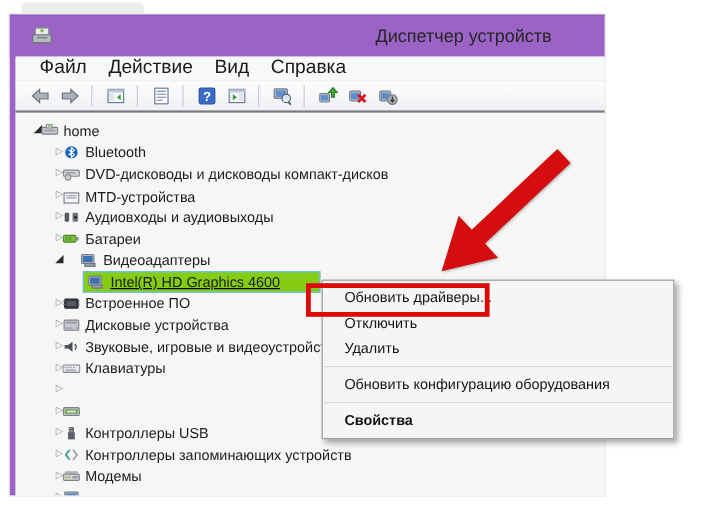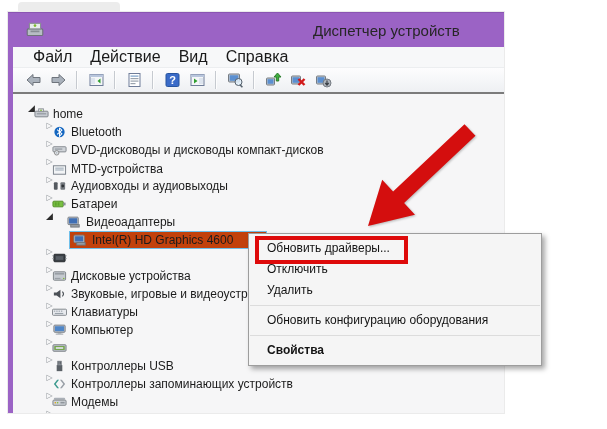--- a/index.html
+++ b/index.html
@@ -22,27 +22,27 @@
            border-bottom:2px solid #7b7b7b;display:flex;align-items:center;padding-left:10px;gap:5px;}
   .tbtn{width:20px;height:18px;display:flex;align-items:center;justify-content:center;}
   .tsep{width:1px;height:18px;background:#c6cad0;border-right:1px solid #fdfdfd;margin:0 3px;}
   
   .content{left:5px;top:82px;right:0;bottom:0;background:#f6f6f7;overflow:hidden;}
   .tree-row{position:absolute;left:0;right:0;height:18px;}
   .twisty{position:absolute;top:0;width:11px;height:18px;line-height:18px;font-size:8px;text-align:center;
           font-family:"DejaVu Sans",sans-serif;}
   .twisty.collapsed{color:#8f9499;}
   .twisty.expanded{color:#2b2b2b;font-size:9px;}
-  .row-inner{position:absolute;top:0;height:16px;margin-top:6px;display:flex;align-items:center;gap:4px;
+  .row-inner{position:absolute;top:0;height:16px;margin-top:1px;display:flex;align-items:center;gap:4px;
              padding:0 3px;border:1px solid transparent;}
   .row-inner.selected{background:#cbe8fb;border:1px solid #70bfea;min-width:190px;}
   .ticon{width:15px;height:12px;display:inline-flex;flex:0 0 15px;}
   .tlabel{font-size:12px;color:#1c1c1c;white-space:nowrap;}
   
-  .context-menu{left:248px;top:233px;width:292px;background:#f5f5f5;border:1px solid #9d9d9d;
+  .context-menu{left:268px;top:233px;width:292px;background:#f5f5f5;border:1px solid #9d9d9d;
                 box-shadow:3px 3px 5px rgba(0,0,0,0.35);z-index:10;padding:4px 0;}
   .cm-item{height:21px;line-height:21px;padding-left:18px;font-size:12px;color:#141414;white-space:nowrap;}
   .cm-item.bold{font-weight:bold;}
   .cm-sep{height:1px;background:#dcdcdc;margin:4px 1px;}
   
   .red-box{left:255px;top:236px;width:153px;height:28px;border:4px solid #de0a0a;z-index:20;box-sizing:border-box;}
   .arrow-svg{left:0;top:0;width:607px;height:429px;z-index:30;pointer-events:none;}
 </style>
 </head>
 <body>
@@ -236,21 +236,21 @@
             <svg width="15" height="12" viewBox="0 0 16 12">
               <rect x="1" y="0.8" width="11" height="8" rx="1" fill="#b9bfc7" stroke="#767c83"></rect>
               <rect x="2.2" y="2" width="8.6" height="5.6" fill="#3f6fb5"></rect>
               <rect x="4" y="8.8" width="9" height="2.6" fill="#9aa0a7" stroke="#70757b"></rect>
             </svg>
           </span>
           <span class="tlabel">Видеоадаптеры</span>
         </div>
       </div>
       <div class="tree-row" style="top: 131px;">
-        <div class="row-inner selected" style="left: 56px; background: #c2410c; border-color: rgb(112, 191, 234);">
+        <div class="row-inner selected" style="left: 56px; background: #84cc16; border-color: rgb(112, 191, 234); text-decoration: underline;">
           <span class="ticon">
             <svg width="15" height="12" viewBox="0 0 16 12">
               <rect x="1" y="0.8" width="11" height="8" rx="1" fill="#b9bfc7" stroke="#767c83"></rect>
               <rect x="2.2" y="2" width="8.6" height="5.6" fill="#3f6fb5"></rect>
               <rect x="4" y="8.8" width="9" height="2.6" fill="#9aa0a7" stroke="#70757b"></rect>
             </svg>
           </span>
           <span class="tlabel">Intel(R) HD Graphics 4600</span>
         </div>
       </div>
@@ -260,20 +260,21 @@
           <span class="ticon">
             <svg width="15" height="12" viewBox="0 0 16 12">
               <rect x="2" y="2" width="12" height="8" rx="1" fill="#3a3f45" stroke="#24282c"></rect>
               <rect x="4" y="4" width="8" height="4" fill="#565d64"></rect>
               <rect x="0.5" y="3" width="1.5" height="1.2" fill="#898f95"></rect>
               <rect x="0.5" y="6" width="1.5" height="1.2" fill="#898f95"></rect>
               <rect x="14" y="3" width="1.5" height="1.2" fill="#898f95"></rect>
               <rect x="14" y="6" width="1.5" height="1.2" fill="#898f95"></rect>
             </svg>
           </span>
+          <span class="tlabel">Встроенное ПО</span>
         </div>
       </div>
       <div class="tree-row" style="top: 167px;">
         <span class="twisty collapsed" style="left: 31px;">▷</span>
         <div class="row-inner" style="left: 35px;">
           <span class="ticon">
             <svg width="15" height="12" viewBox="0 0 16 12">
               <rect x="1.5" y="1.5" width="13" height="9" rx="1" fill="#c4c9cf" stroke="#7d8288"></rect>
               <rect x="3" y="3" width="10" height="1.4" fill="#8f959b"></rect>
               <rect x="3" y="8" width="6" height="1.2" fill="#9aa0a6"></rect>
@@ -306,31 +307,20 @@
               <rect x="7" y="4.5" width="1.5" height="1.2" fill="#99a2aa"></rect>
               <rect x="9.5" y="4.5" width="1.5" height="1.2" fill="#99a2aa"></rect>
               <rect x="3" y="7" width="9" height="1.2" fill="#99a2aa"></rect>
             </svg>
           </span>
           <span class="tlabel">Клавиатуры</span>
         </div>
       </div>
       <div class="tree-row" style="top: 221px;">
         <span class="twisty collapsed" style="left: 31px;">▷</span>
-        <div class="row-inner" style="left: 35px;">
-          <span class="ticon">
-            <svg width="15" height="12" viewBox="0 0 16 12">
-              <rect x="2" y="0.8" width="12" height="7.6" rx="1" fill="#b9bfc7" stroke="#767c83"></rect>
-              <rect x="3.2" y="2" width="9.6" height="5.2" fill="#4f86c8"></rect>
-              <rect x="6" y="8.4" width="4" height="1.4" fill="#8f959b"></rect>
-              <rect x="4" y="9.8" width="8" height="1.2" fill="#a7adb4"></rect>
-            </svg>
-          </span>
-          <span class="tlabel">Компьютер</span>
-        </div>
       </div>
       <div class="tree-row" style="top: 239px;">
         <span class="twisty collapsed" style="left: 31px;">▷</span>
         <div class="row-inner" style="left: 35px;">
           <span class="ticon">
             <svg width="15" height="12" viewBox="0 0 16 12">
               <rect x="1" y="2.5" width="14" height="7" rx="1" fill="#bcc2c9" stroke="#7d8288"></rect>
               <rect x="2.5" y="4" width="11" height="4" fill="#6da23f"></rect>
               <rect x="4" y="5" width="8" height="2" fill="#d7dbdf"></rect>
             </svg>

